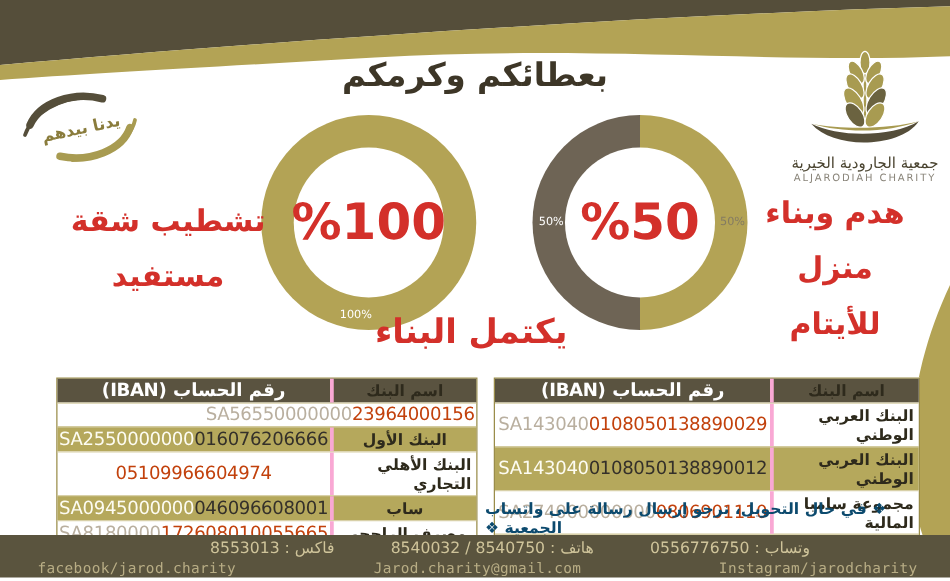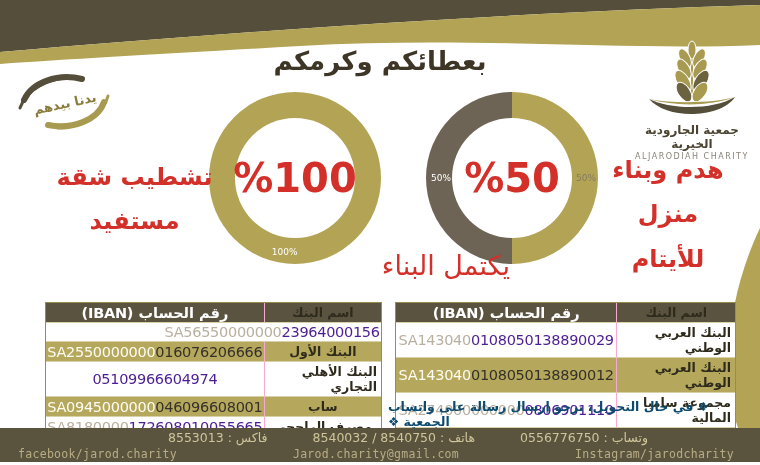--- a/index.html
+++ b/index.html
@@ -11,21 +11,21 @@
   .right-band-svg { position:absolute; top:0; right:0; z-index:0; pointer-events:none; }
 
   
   .hands-logo { position:absolute; left:16px; top:70px; width:96px; height:66px; z-index:2; }
   .hands-logo svg { position:absolute; inset:0; }
   .hands-text { position:absolute; left:14px; top:26px; width:70px; text-align:center;
     font-size:13px; font-weight:bold; color:#8a7c3c; transform:rotate(-12deg); direction:rtl; }
 
   
   .charity-logo { position:absolute; left:628px; top:40px; width:128px; z-index:2; text-align:center; }
-  .charity-name-ar { font-size:12px; font-weight:bold; color:#4a4430; direction:rtl; margin-top:1px; }
+  .charity-name-ar { font-size:12px; font-weight:normal; color:#4a4430; direction:rtl; margin-top:1px; }
   .charity-name-en { font-size:8px; color:#8a857a; letter-spacing:1.5px; margin-top:1px; }
 
   .main-title { position:absolute; left:180px; top:46px; width:400px; text-align:center; z-index:2;
     font-size:26px; font-weight:bold; color:#3d3627; direction:rtl; }
 
   
   .donut { position:absolute; width:172px; height:172px; border-radius:50%; z-index:2; }
   .donut-100 { left:209px; top:92px; background:#b3a355; }
   .donut-50 { left:426px; top:92px; background:conic-gradient(#b3a355 0 50%, #6e6455 50% 100%); }
   .donut .hole { position:absolute; inset:26px; background:#fff; border-radius:50%; z-index:1; }
@@ -33,51 +33,51 @@
     z-index:2; font-size:40px; font-weight:bold; color:#d3302a; direction:ltr; }
   .ring-label { position:absolute; z-index:2; font-size:9px; color:#fff; direction:ltr; }
   .rl-bottom { bottom:7px; left:44%; transform:translateX(-50%); }
   .rl-left { left:5px; top:50%; transform:translateY(-50%); }
   .rl-right { right:2px; top:50%; transform:translateY(-50%); color:#847b62; }
 
   .side-label { position:absolute; z-index:2; text-align:center; direction:rtl;
     font-size:24px; font-weight:bold; color:#d3302a; line-height:1.85; }
   .side-label-left { left:52px; top:155px; width:165px; }
   .side-label-right { left:580px; top:148px; width:176px; }
-  .bottom-label { position:absolute; left:300px; top:250px; width:210px; text-align:right; z-index:2;
-    font-size:27px; font-weight:normal; color:#d3302a; direction:rtl; }
+  .bottom-label { position:absolute; left:300px; top:250px; width:210px; text-align:left; z-index:2;
+    font-size:27px; font-weight:bold; color:#d3302a; direction:rtl; }
 
   
   .ctable { position:absolute; z-index:3; direction:rtl; border:1px solid #9a8d4a; background:#fff; }
   .table-left { left:45px; top:302px; width:337px; }
   .table-right { left:395px; top:302px; width:341px; }
   .trow { display:flex; align-items:stretch; border-top:1px solid #d8d0a8; }
   .trow:first-child { border-top:none; }
   .thead { background:#5a5340; color:#fff; }
   .thead .cell { font-size:13px; font-weight:bold; padding:4px 6px; }
   .cell { display:flex; align-items:center; justify-content:center; }
-  .cell.bank { width:35%; border-left:1px solid #f9a8d4; font-size:12.5px; font-weight:bold;
+  .cell.bank { width:35%; border-left:3px solid #f9a8d4; font-size:12.5px; font-weight:bold;
     color:#2e2a1c; padding:2px 4px; }
   .cell.iban { width:65%; font-size:14.5px; letter-spacing:-0.3px; padding:1px 4px; }
   .trow.alt { background:#b5a85c; }
   .iban .pfx { color:#b9af9f; }
-  .iban .sfx { color:#4c1d95; font-weight:500; }
+  .iban .sfx { color:#c2410c; font-weight:500; }
   .trow.alt .iban .pfx { color:#fdfcf2; }
   .trow.alt .iban .sfx { color:#34302a; }
 
   .transfer-note { position:absolute; left:388px; top:399px; width:356px; z-index:3; text-align:left;
     direction:rtl; font-size:12.5px; font-weight:bold; color:#0c4a6e; }
 
   
   .footer { position:absolute; left:0; top:428px; width:760px; height:34px; background:#5a543e;
     z-index:4; color:#cfc49a; }
   .footer-contacts { display:flex; direction:rtl; justify-content:space-between;
     padding:2px 112px 0 168px; font-size:12.5px; }
   .contact .val { direction:ltr; unicode-bidi:embed; }
-  .footer-links { display:flex; direction:ltr; justify-content:space-between; padding:2px 26px 0 18px;
+  .footer-links { display:flex; direction:ltr; justify-content:space-between; padding:2px 26px 0 30px;
     font-size:11.5px; color:#b8ad85; font-family:"DejaVu Sans Mono", monospace; letter-spacing:0.3px; }
 </style>
 </head>
 <body>
 
 <div id="canvas">
 
   <svg class="band-svg" width="760" height="70" viewBox="0 0 760 70">
     <path d="M0,0 L760,0 L760,5 C520,12 230,32 0,52 Z" fill="#554e3a"></path>
     <path d="M0,52 C230,32 520,12 760,5 L760,45 C620,51 470,36 300,46 C180,53 70,59 0,64 Z" fill="#b3a355"></path>

